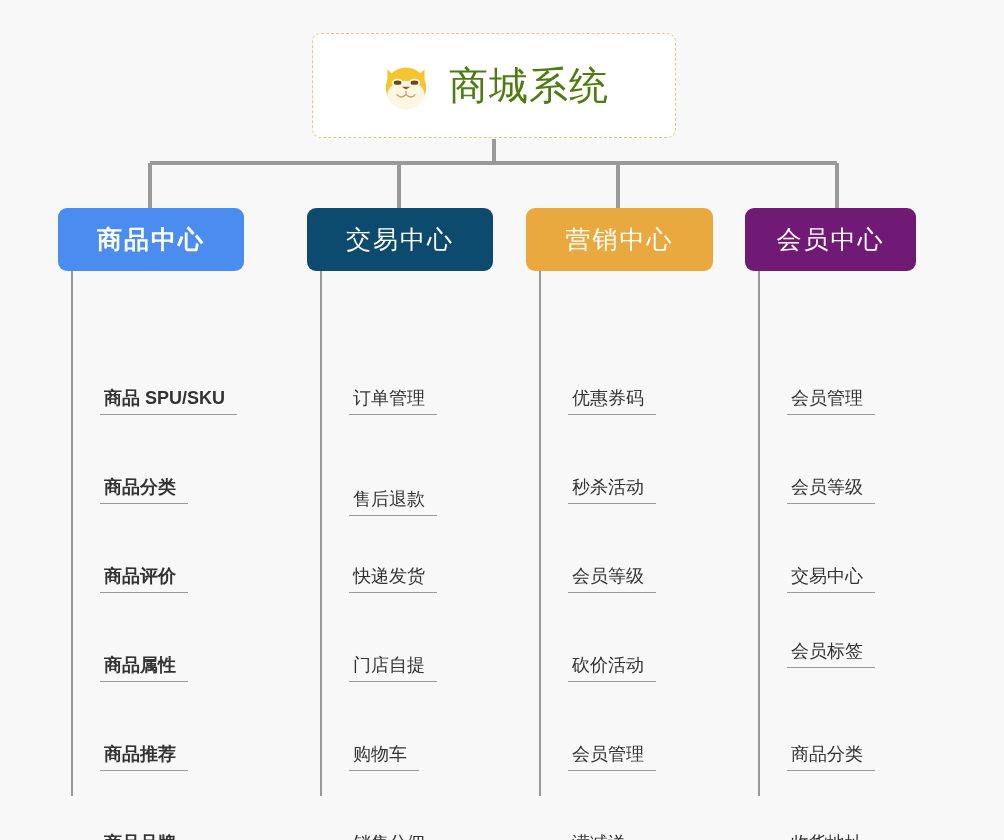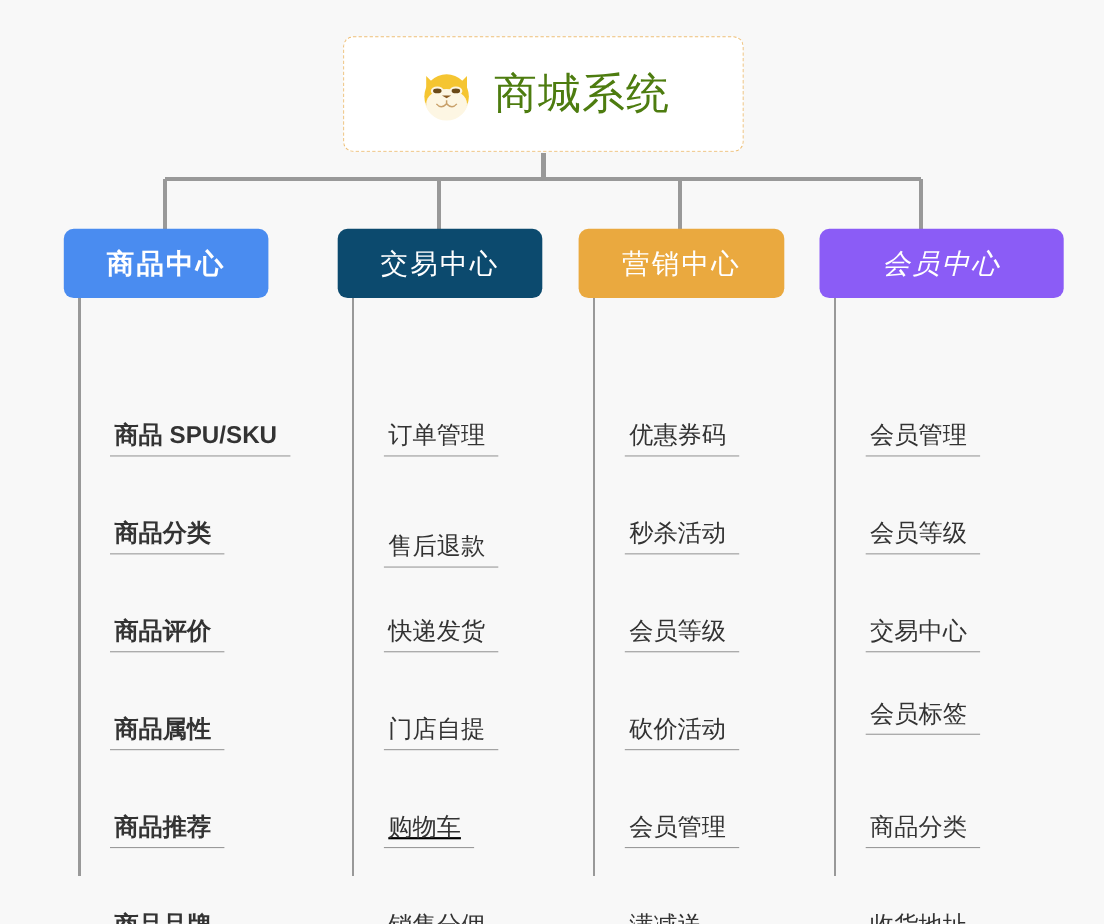--- a/index.html
+++ b/index.html
@@ -57,21 +57,21 @@
   }
   .leaf{
     position:absolute;
     height:44px;
     display:flex;
     align-items:flex-end;
     box-sizing:border-box;
     padding-left:42px;
   }
   .leaf-text{
-    font-size:22px;
+    font-size:18px;
     color:#333333;
     line-height:1.25;
     white-space:nowrap;
     border-bottom:1.6px solid #9a9a9a;
     padding:0 12px 5px 4px;
     display:inline-block;
   }
 </style>
 </head>
 <body>
@@ -142,21 +142,21 @@
           </div>
           <div class="leaf" style="top: 201px;">
             <span class="leaf-text">售后退款</span>
           </div>
           <div class="leaf" style="top: 278px;">
             <span class="leaf-text">快递发货</span>
           </div>
           <div class="leaf" style="top: 367px;">
             <span class="leaf-text">门店自提</span>
           </div>
-          <div class="leaf" style="top: 456px; text-decoration: underline;">
+          <div class="leaf" style="top: 456px;">
             <span class="leaf-text">购物车</span>
           </div>
           <div class="leaf" style="top: 545px;">
             <span class="leaf-text">销售分佣</span>
           </div>
         </div>
       </div>
       <div class="branch" style="left: 526px; width: 218px;">
         <div class="branch-header" style="background: rgb(234, 169, 63); width: 187px;">营销中心</div>
         <div class="leaf-list">
@@ -174,21 +174,21 @@
           </div>
           <div class="leaf" style="top: 456px;">
             <span class="leaf-text">会员管理</span>
           </div>
           <div class="leaf" style="top: 545px;">
             <span class="leaf-text">满减送</span>
           </div>
         </div>
       </div>
       <div class="branch" style="left: 745px; width: 187px;">
-        <div class="branch-header" style="background: #8b5cf6; width: 222px; font-style: italic;">会员中心</div>
+        <div class="branch-header" style="background: #701a75; width: 171px;">会员中心</div>
         <div class="leaf-list">
           <div class="leaf" style="top: 100px;">
             <span class="leaf-text">会员管理</span>
           </div>
           <div class="leaf" style="top: 189px;">
             <span class="leaf-text">会员等级</span>
           </div>
           <div class="leaf" style="top: 278px;">
             <span class="leaf-text">交易中心</span>
           </div>

